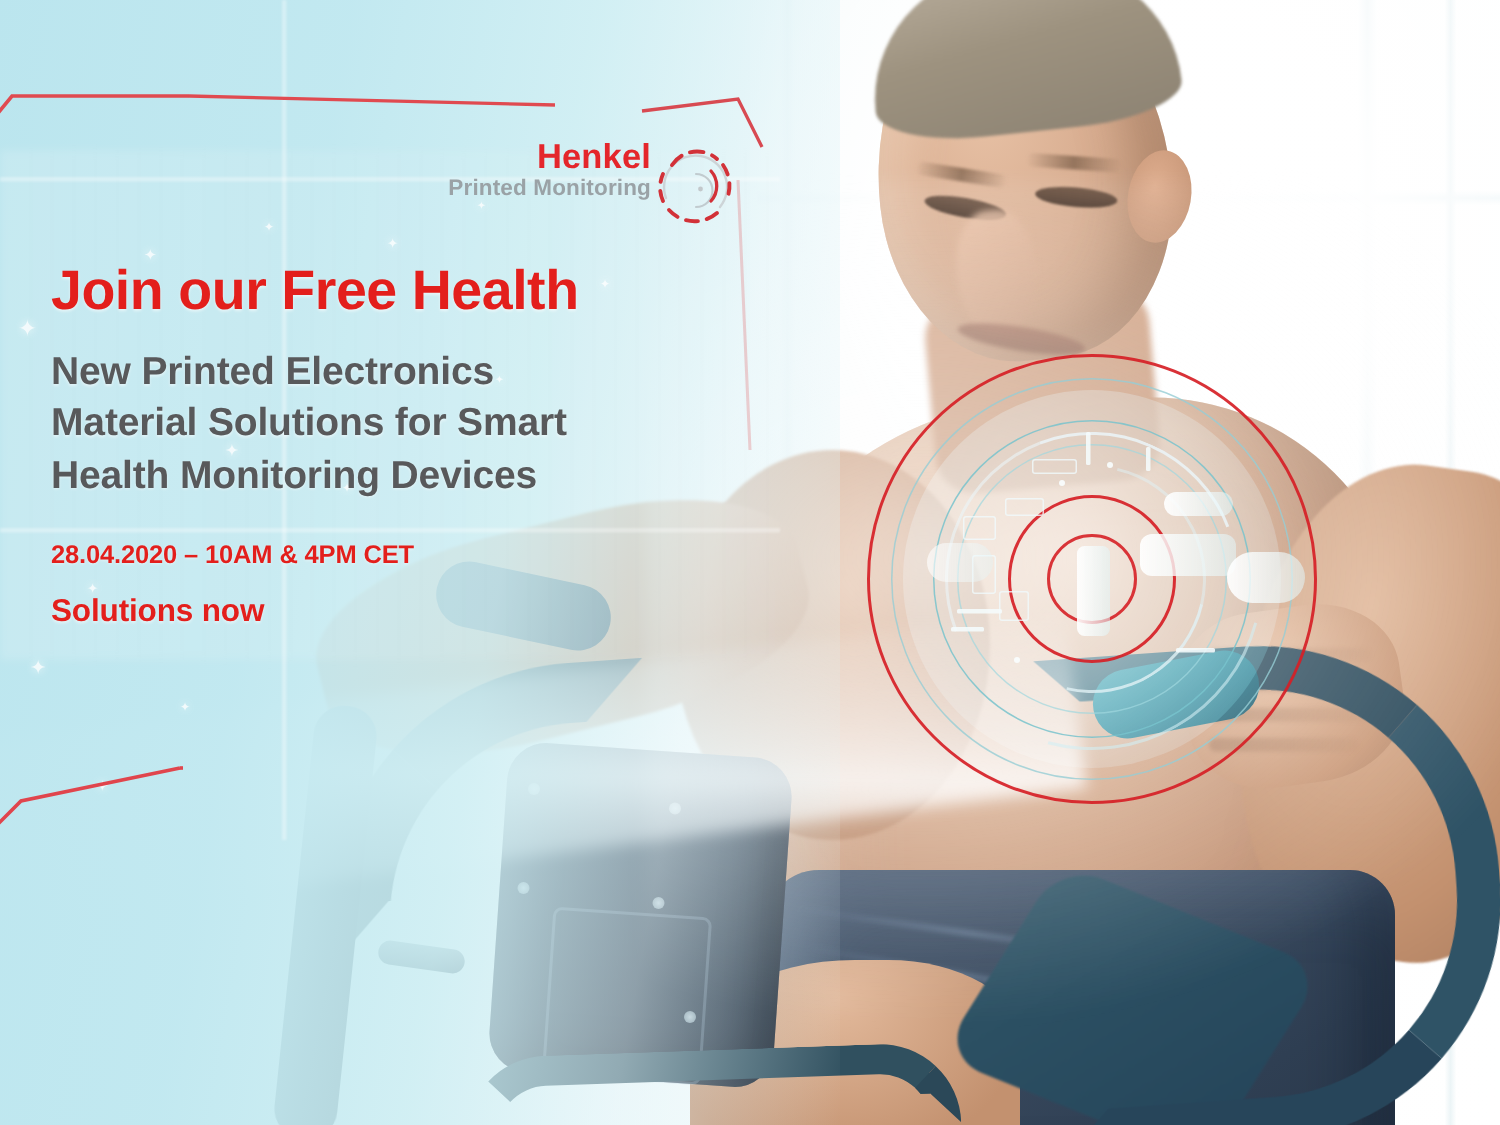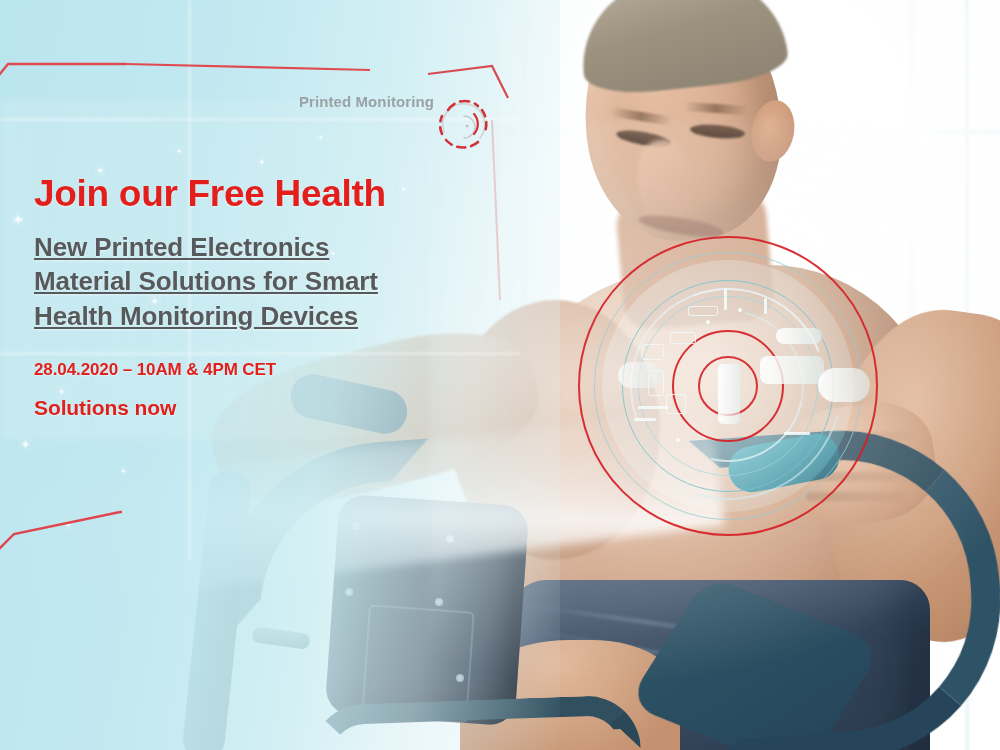--- a/index.html
+++ b/index.html
@@ -308,21 +308,21 @@
     font-size:37px; font-weight:bold; color:#e31f1c;
     letter-spacing:-.3px; line-height:1.06;
     text-shadow:0 1px 2px rgba(255,255,255,.55);
   }
   .subhead {
     position:absolute; left:0; top:230px; width:430px;
     font-size:26px; font-weight:bold; color:#58595b;
     line-height:1.32; letter-spacing:-.1px;
     text-shadow:0 1px 2px rgba(255,255,255,.5);
   }
-  .subhead div { white-space:nowrap;text-decoration:underline; }
+  .subhead div { white-space:nowrap; }
   .datetime {
     position:absolute; left:0; top:360px;
     font-size:17px; font-weight:bold; color:#e31f1c; letter-spacing:-.1px;
     text-shadow:0 1px 2px rgba(255,255,255,.5);
   }
   .cta {
     position:absolute; left:0; top:396px;
     font-size:21px; font-weight:bold; color:#e31f1c; letter-spacing:-.1px;
     text-shadow:0 1px 2px rgba(255,255,255,.5);
     cursor:pointer;
@@ -450,20 +450,21 @@
     <path d="M -10 66 L -10 300" fill="none" stroke="#e04a50" stroke-width="2.2" opacity=".5"></path>
     <path d="M 492 120 L 500 300" fill="none" stroke="#e04a50" stroke-width="2" opacity=".25"></path>
     <path d="M -12 560 L 14 534 L 120 512" fill="none" stroke="#e0454d" stroke-width="2.4"></path>
     <path d="M 120 512 L 122 512" fill="none" stroke="#e0454d" stroke-width="2.4"></path>
   </svg>
 
   <div class="content">
 
     <div class="logo-wrap">
       <div class="logo-text">
+        <div class="logo-name">Henkel</div>
         <div class="logo-sub">Printed Monitoring</div>
       </div>
       <svg class="logo-mark" viewBox="0 0 62 66">
         <g fill="none" stroke-linecap="round">
           <path d="M 10 42 A 21 21 0 1 1 46 48" stroke="#c9ced1" stroke-width="1.6" opacity=".85"></path>
           <path d="M 14 20 A 20 20 0 0 1 44 16" stroke="#d23138" stroke-width="2.6" stroke-dasharray="9 6"></path>
           <path d="M 48 20 A 24 24 0 0 1 50 44" stroke="#d23138" stroke-width="2.6" stroke-dasharray="7 6"></path>
           <path d="M 44 52 A 23 23 0 0 1 12 50" stroke="#d23138" stroke-width="2.6" stroke-dasharray="8 6"></path>
           <path d="M 8 44 A 22 22 0 0 1 8 26" stroke="#d23138" stroke-width="2.6" stroke-dasharray="7 6"></path>
           <path d="M 30 26 A 11 11 0 1 1 30 48" stroke="#b9c0c4" stroke-width="1.4" opacity=".8"></path>

